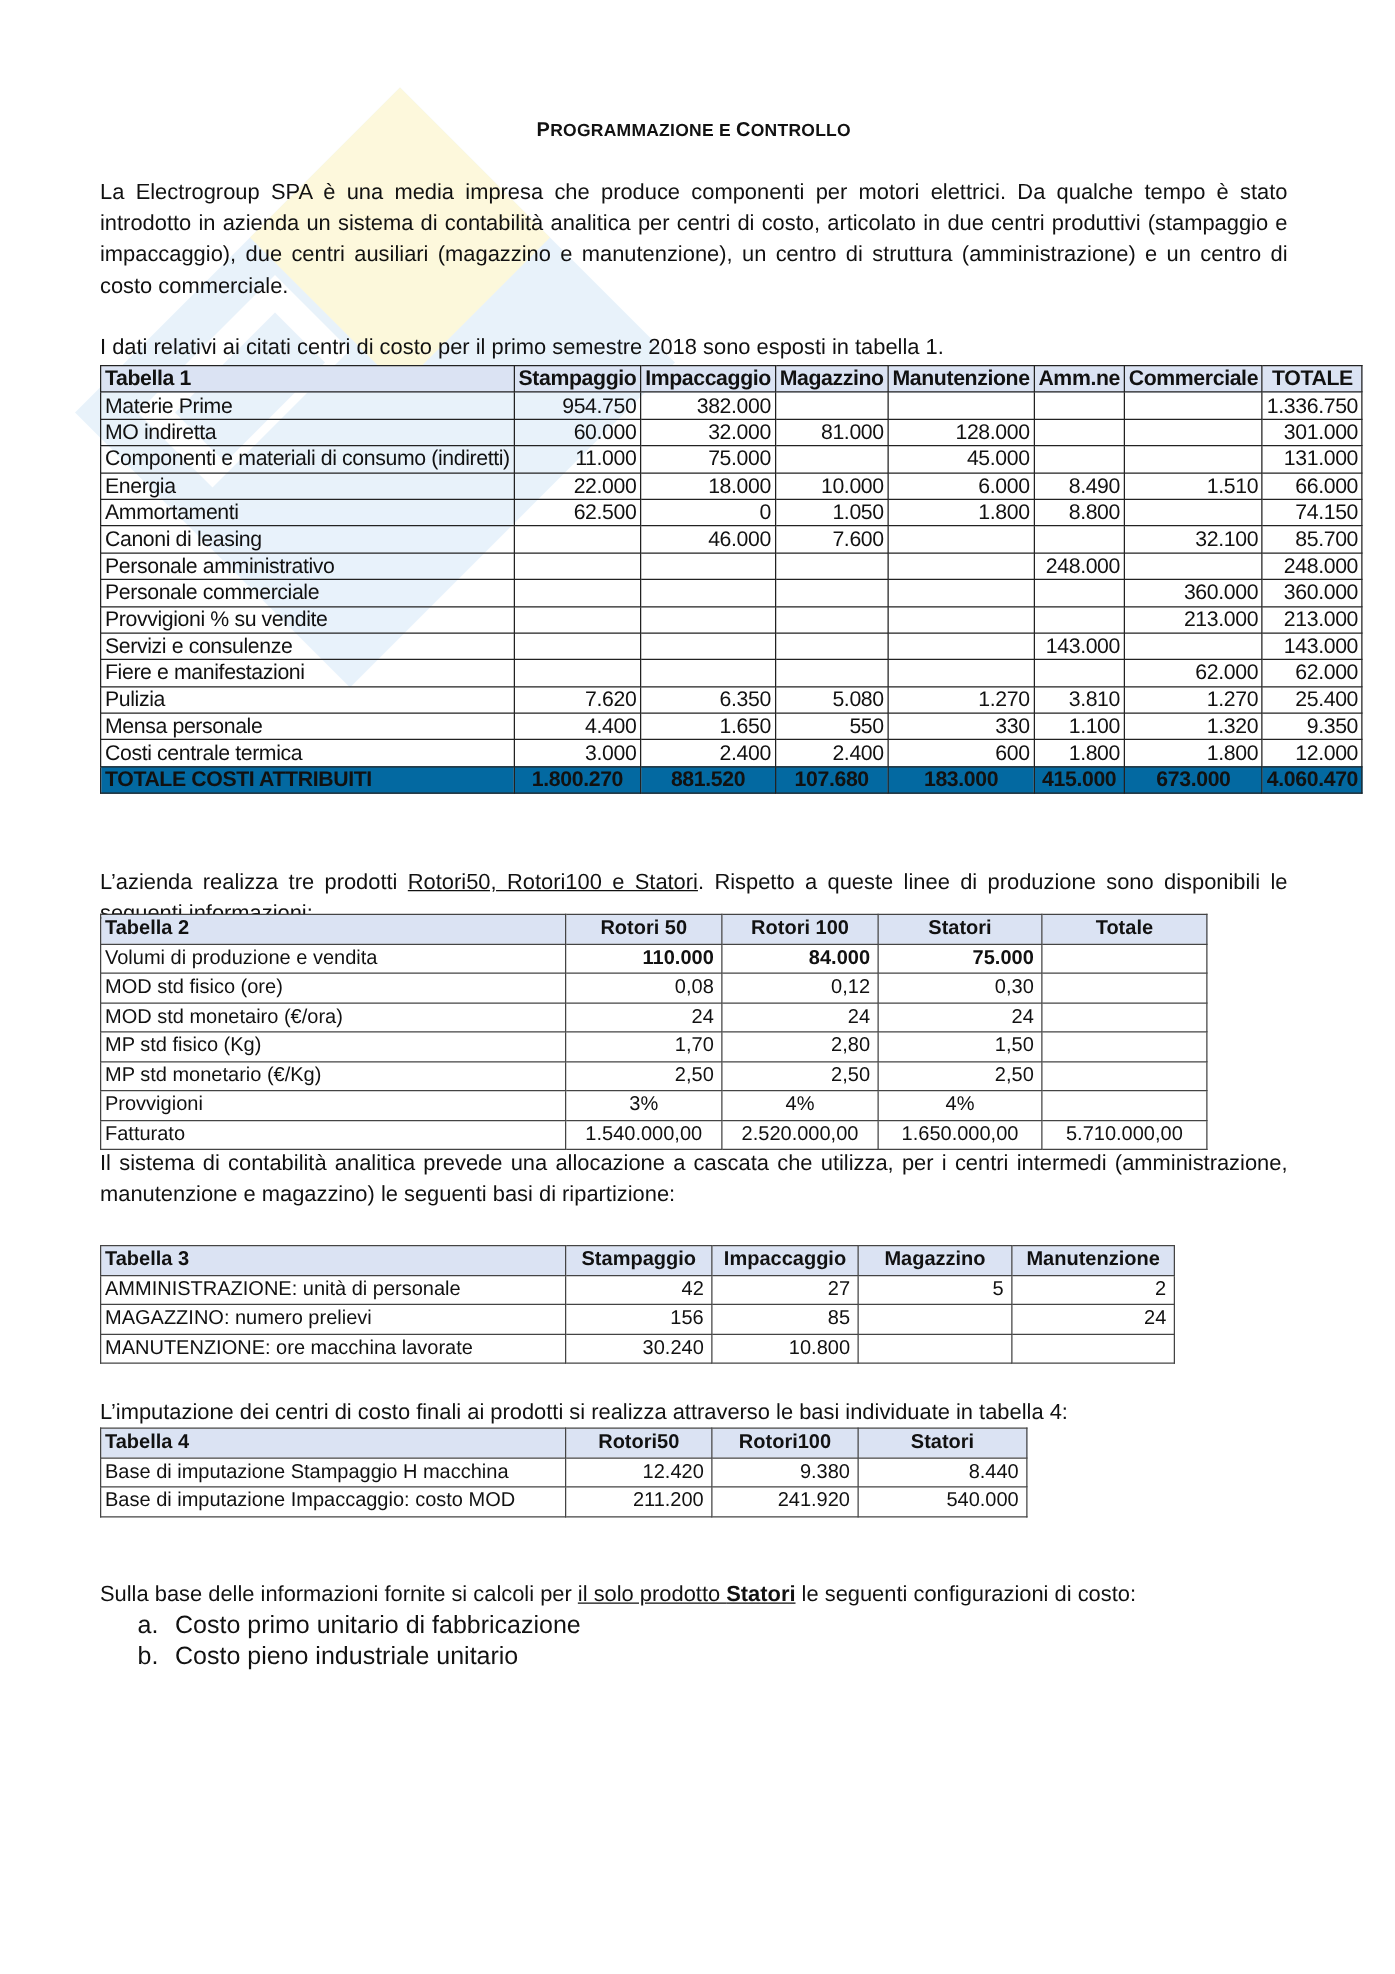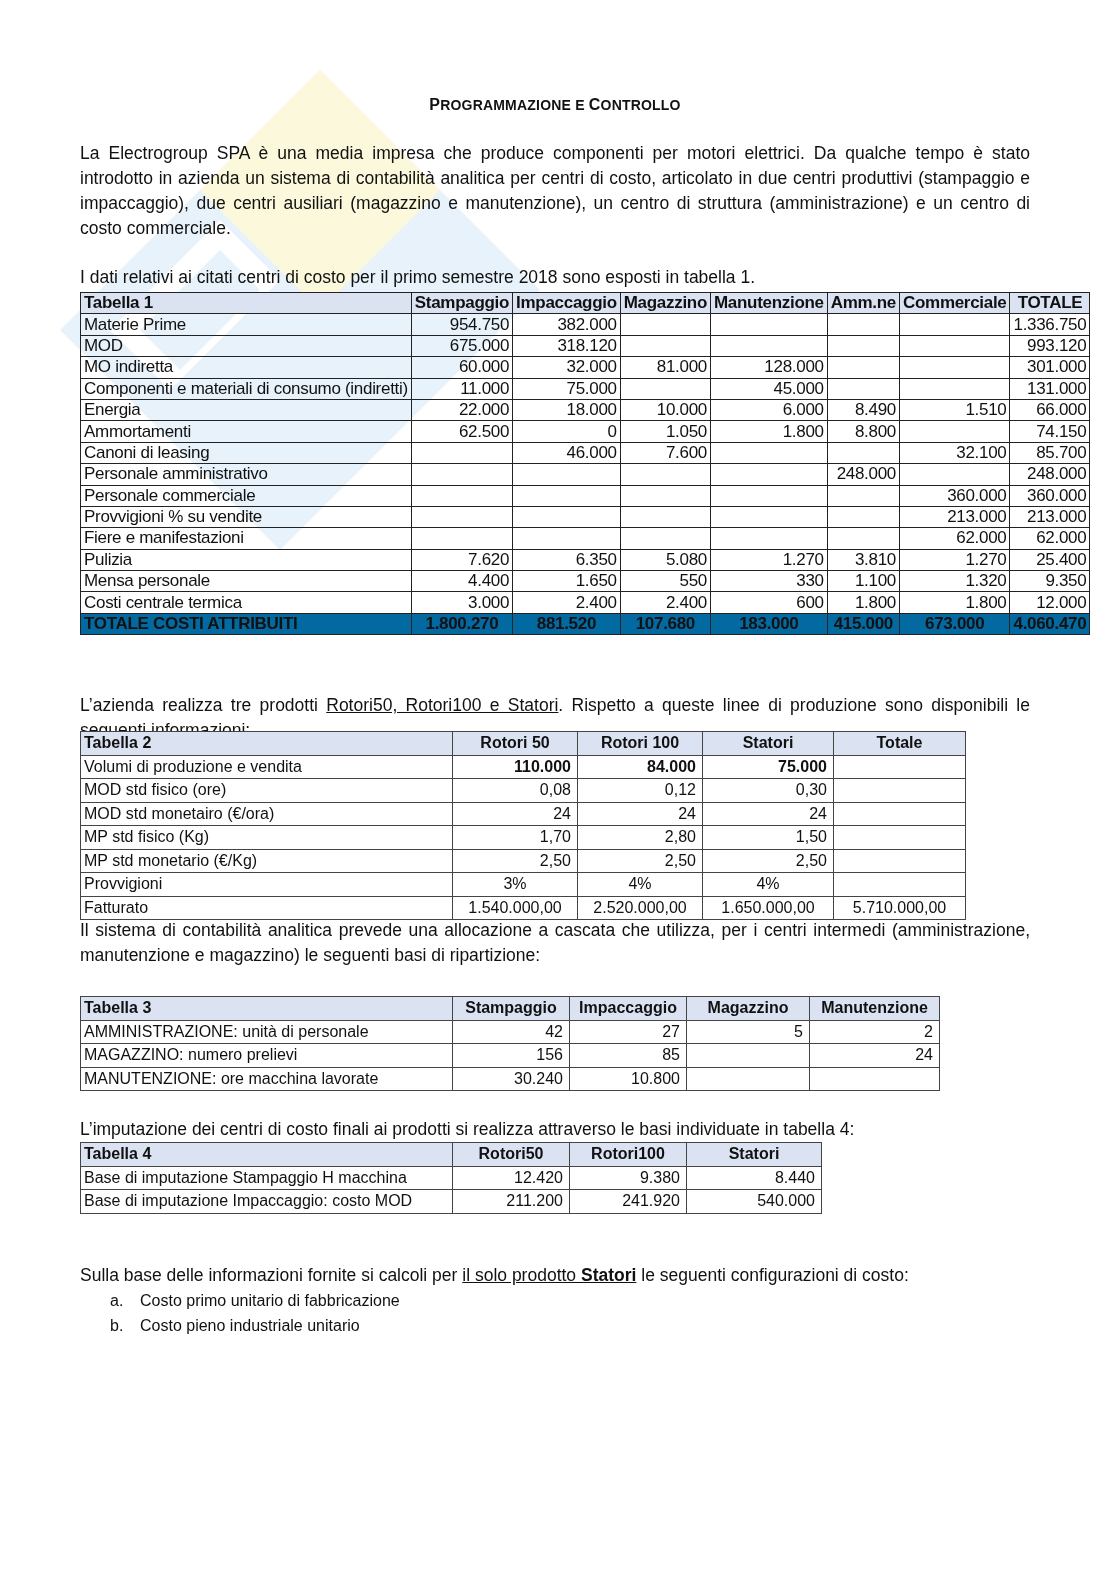--- a/index.html
+++ b/index.html
@@ -43,21 +43,21 @@
   .tb td.ctr { text-align: center; }
   .tb td.bold { font-weight: bold; }
   .p2 { position: absolute; left: 0; top: 681px; width: 950px; margin-top: 12px; }
   .t2 { top: 731px; width: 886px; }
   .p3 { position: absolute; left: 0; top: 918px; width: 950px; }
   .t3 { top: 996px; width: 860px; }
   .p4 { position: absolute; left: 0; top: 1117px; width: 950px; }
   .t4 { top: 1142px; width: 742px; }
   .p5 { position: absolute; left: 0; top: 1263px; width: 950px; }
   .list { position: absolute; left: 30px; top: 1288px; margin: 0; padding: 0; list-style: none; }
-  .list li { font-size: 16px; line-height: 25px; }
+  .list li { font-size: 20px; line-height: 25px; }
   .list .mk { display: inline-block; width: 30px; }
 </style>
 </head>
 <body>
 
 <svg class="watermark" viewBox="0 0 520 520">
   <g opacity="0.55">
     <polygon points="40,300 300,40 520,260 260,520" fill="#d6e8f7"></polygon>
     <polygon points="180,160 300,40 420,160 300,280" fill="#fbf3bf"></polygon>
     <polygon points="90,300 200,190 260,250 150,360" fill="#ffffff"></polygon>
@@ -93,30 +93,20 @@
           <td>Materie Prime</td>
           <td class="num">954.750</td>
           <td class="num">382.000</td>
           <td class="num"></td>
           <td class="num"></td>
           <td class="num"></td>
           <td class="num"></td>
           <td class="num">1.336.750</td>
         </tr>
         <tr>
-          <td>MOD</td>
-          <td class="num">675.000</td>
-          <td class="num">318.120</td>
-          <td class="num"></td>
-          <td class="num"></td>
-          <td class="num"></td>
-          <td class="num"></td>
-          <td class="num">993.120</td>
-        </tr>
-        <tr>
           <td>MO indiretta</td>
           <td class="num">60.000</td>
           <td class="num">32.000</td>
           <td class="num">81.000</td>
           <td class="num">128.000</td>
           <td class="num"></td>
           <td class="num"></td>
           <td class="num">301.000</td>
         </tr>
         <tr>
@@ -181,20 +171,30 @@
         </tr>
         <tr>
           <td>Provvigioni % su vendite</td>
           <td class="num"></td>
           <td class="num"></td>
           <td class="num"></td>
           <td class="num"></td>
           <td class="num"></td>
           <td class="num">213.000</td>
           <td class="num">213.000</td>
+        </tr>
+        <tr>
+          <td>Servizi e consulenze</td>
+          <td class="num"></td>
+          <td class="num"></td>
+          <td class="num"></td>
+          <td class="num"></td>
+          <td class="num">143.000</td>
+          <td class="num"></td>
+          <td class="num">143.000</td>
         </tr>
         <tr>
           <td>Fiere e manifestazioni</td>
           <td class="num"></td>
           <td class="num"></td>
           <td class="num"></td>
           <td class="num"></td>
           <td class="num"></td>
           <td class="num">62.000</td>
           <td class="num">62.000</td>

